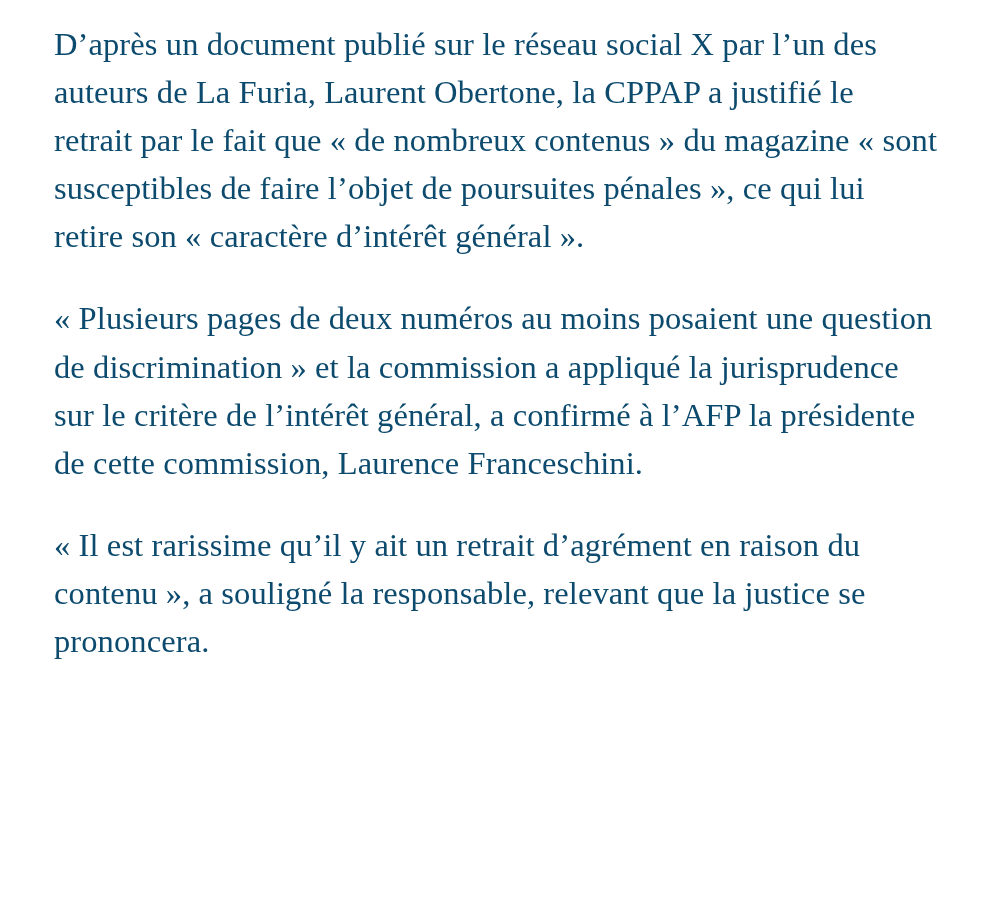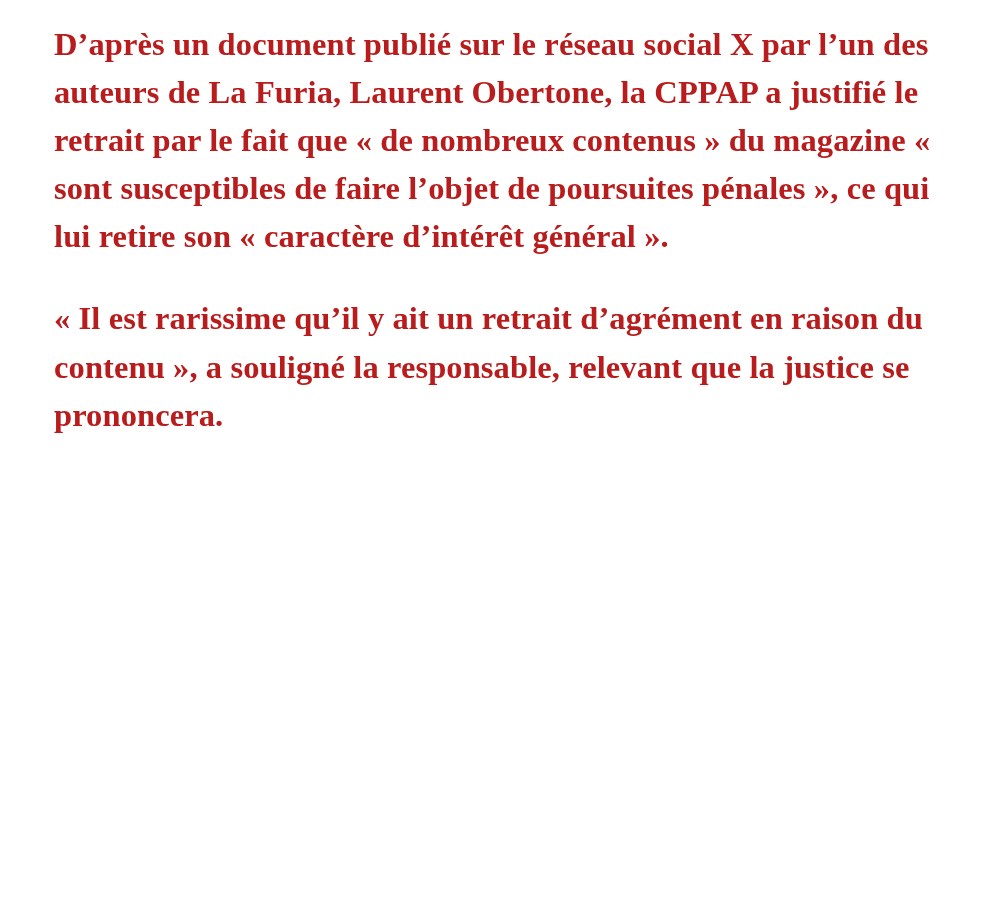--- a/index.html
+++ b/index.html
@@ -18,26 +18,27 @@
     box-sizing: border-box;
     width: 1000px;
     padding: 20px 60px 0 54px;
   }
   .para {
     font-size: 32.5px;
     line-height: 1.48;
     margin: 0 0 34px 0;
     letter-spacing: 0.1px;
     text-align: left;
-    color: #b91c1c;
-    font-weight: 700;
+    color: #0c4a6e;
+    font-weight: 400;
   }
   .para:last-child {
     margin-bottom: 0;
   }
 </style>
 </head>
 <body>
 
 <article class="article">
   <p class="para">D’après un document publié sur le réseau social X par l’un des auteurs de La Furia, Laurent Obertone, la CPPAP a justifié le retrait par le fait que « de nombreux contenus » du magazine « sont susceptibles de faire l’objet de poursuites pénales », ce qui lui retire son « caractère d’intérêt général ».</p>
+  <p class="para">« Plusieurs pages de deux numéros au moins posaient une question de discrimination » et la commission a appliqué la jurisprudence sur le critère de l’intérêt général, a confirmé à l’AFP la présidente de cette commission, Laurence Franceschini.</p>
   <p class="para">« Il est rarissime qu’il y ait un retrait d’agrément en raison du contenu », a souligné la responsable, relevant que la justice se prononcera.</p>
 </article>
 
 </body></html>

